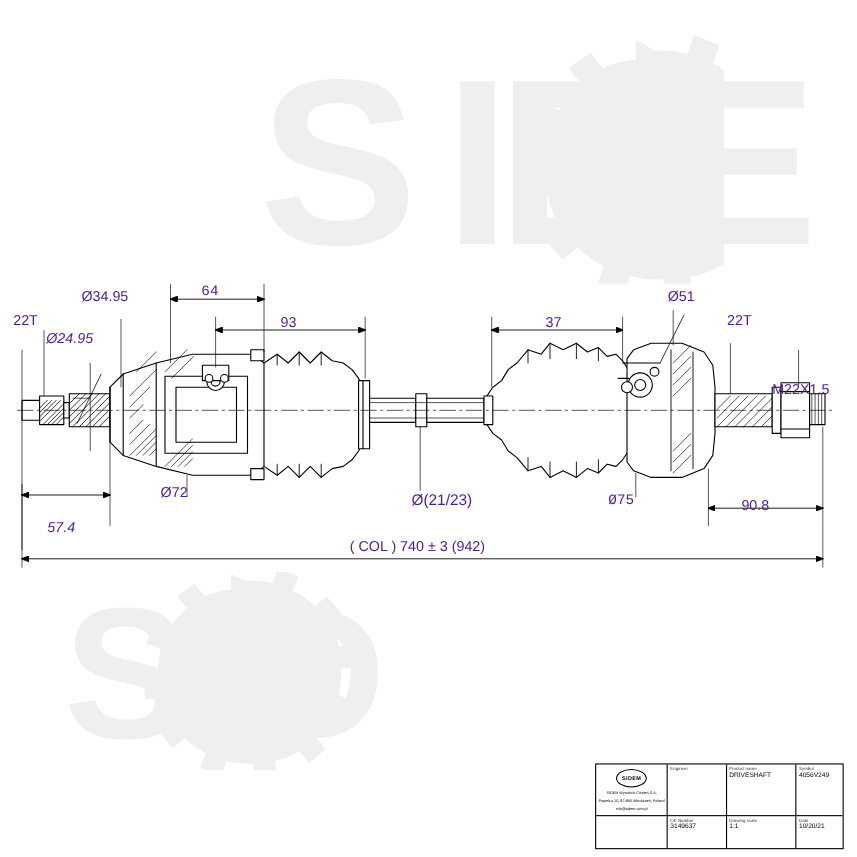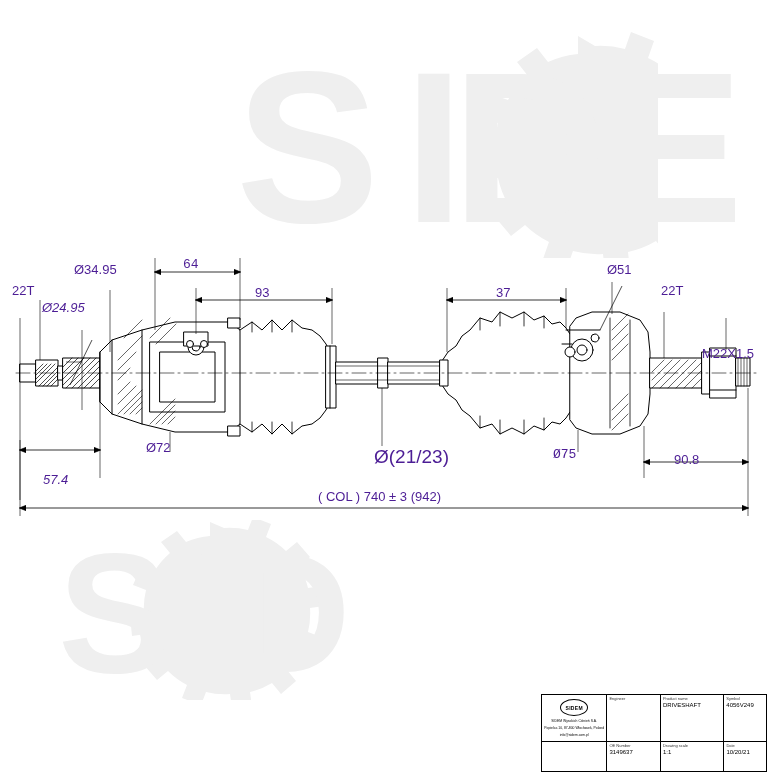--- a/index.html
+++ b/index.html
@@ -298,21 +298,21 @@
 <div class="dim-label" style="left:74px;top:262px;font-size:13px;">Ø34.95</div>
 <div class="dim-label" style="left:42px;top:300px;font-size:13px;font-style:italic;">Ø24.95</div>
 <div class="dim-label" style="left:183px;top:257px;font-size:13px;font-family:Liberation Mono, monospace;">64</div>
 <div class="dim-label" style="left:255px;top:285px;font-size:13px;">93</div>
 <div class="dim-label" style="left:496px;top:285px;font-size:13px;">37</div>
 <div class="dim-label" style="left:607px;top:262px;font-size:13px;">Ø51</div>
 <div class="dim-label" style="left:661px;top:283px;font-size:13px;">22T</div>
 <div class="dim-label" style="left:702px;top:300px;font-size:13px;margin-top:46px;">M22X1.5</div>
 <div class="dim-label" style="left:43px;top:472px;font-size:13px;font-style:italic;">57.4</div>
 <div class="dim-label" style="left:146px;top:440px;font-size:13px;">Ø72</div>
-<div class="dim-label" style="left:374px;top:446px;font-size:19px;">Ø(21/23)</div>
+<div class="dim-label" style="left:374px;top:446px;font-size:14px;">Ø(21/23)</div>
 <div class="dim-label" style="left:553px;top:447px;font-size:13px;font-family:Liberation Mono, monospace;">Ø75</div>
 <div class="dim-label" style="left:674px;top:452px;font-size:13px;">90.8</div>
 <div class="dim-label" style="left:318px;top:489px;font-size:13px;">( COL ) 740 ± 3 (942)</div>
 
 <div id="title-block">
   <div class="tb-row" style="height:46px;">
     <div class="logo-cell">
       <div class="logo-oval">SIDEM</div>
       <div class="logo-addr">SIDEM Wysokich Ciśnień S.A.</div>
       <div class="logo-addr">Popielca 10, 87-800 Włocławek, Poland</div>

